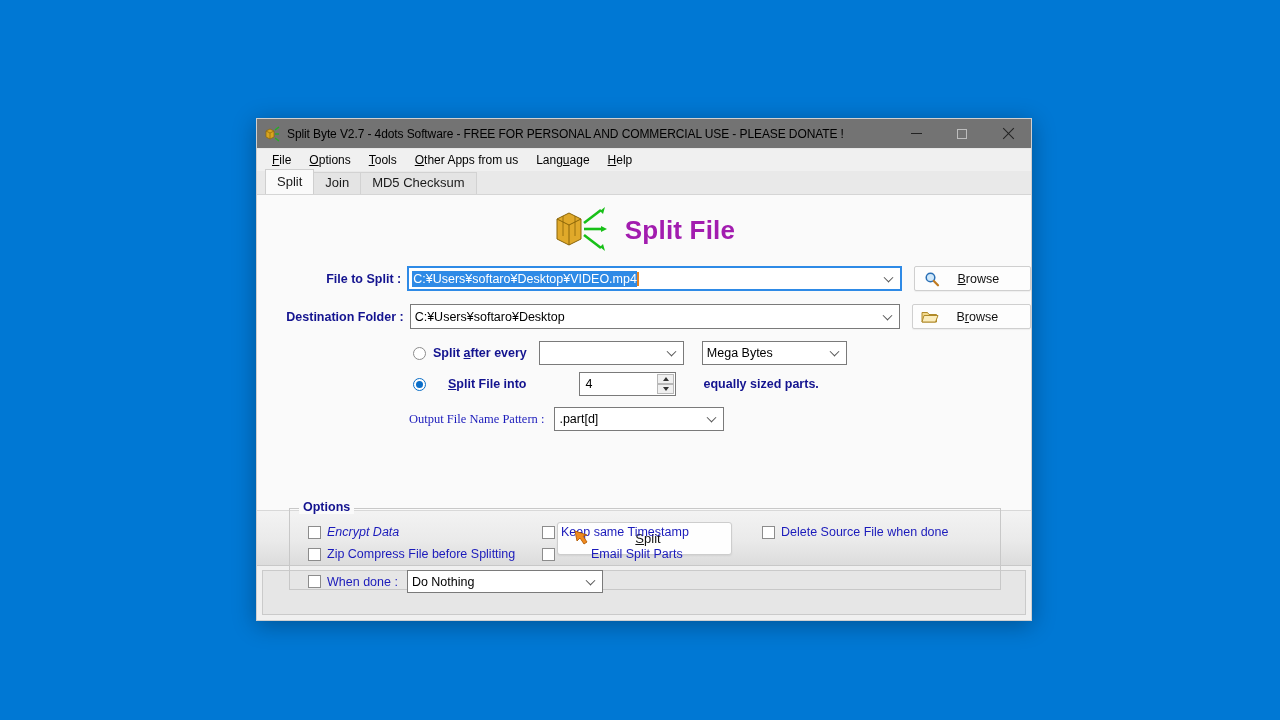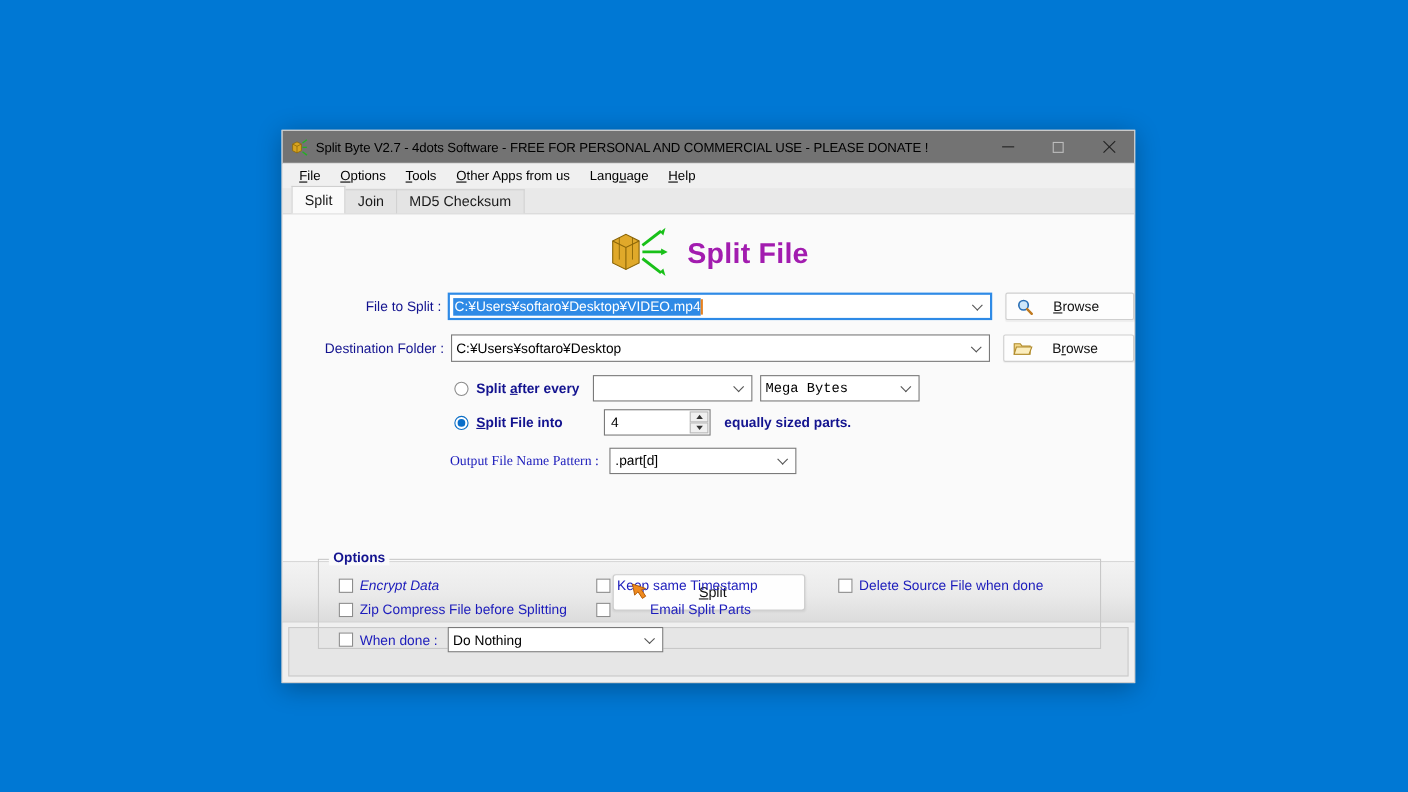--- a/index.html
+++ b/index.html
@@ -114,21 +114,21 @@
   #logo { width: 56px; height: 50px; position: relative; flex: none; }
   #heading {
     font-size: 26px; font-weight: bold;
     color: #a21caf;
     letter-spacing: 0.2px;
   }
 
   
   .field-row { display: flex; align-items: center; margin-top: 8px; }
   .flabel {
-    font-size: 12.5px; font-weight: normal; color: #13138f;
+    font-size: 12.5px; font-weight: bold; color: #13138f;
     text-align: right; white-space: nowrap;
   }
   .combo {
     height: 25px;
     border: 1px solid #7a7a7a;
     background: #fff;
     display: flex; align-items: center;
     position: relative;
     font-size: 12.5px; color: #000;
     padding-left: 4px;
@@ -357,27 +357,27 @@
       </div>
     </div>
 
     <div class="field-row" style="margin-top:12px; padding-left:156px;">
       <div class="radio"></div>
       <div class="radio-lbl">Split <u>a</u>fter every</div>
       <div class="combo" style="width:145px; height:24px; margin-left:12px;">
         <span></span>
         <span class="chev"></span>
       </div>
-      <div class="combo" style="width:145px; height:24px; margin-left:7px;font-family:Liberation Mono, monospace;">
+      <div class="combo" style="width:145px; height:24px; margin-left:18px;">
         <span>Mega Bytes</span>
         <span class="chev"></span>
       </div>
     </div>
 
-    <div class="field-row" style="margin-top:7px; padding-left:156px;">
+    <div class="field-row" style="margin-top:7px; padding-left:156px;gap:15px;">
       <div class="radio checked"></div>
       <div class="radio-lbl"><u>S</u>plit File into</div>
       <div class="spinner" style="margin-left:38px;">
         <span>4</span>
         <span class="spin-arrows">
           <span class="spin-btn">
               <span class="tri-up"></span>
             </span>
           <span class="spin-btn">
               <span class="tri-dn"></span>

